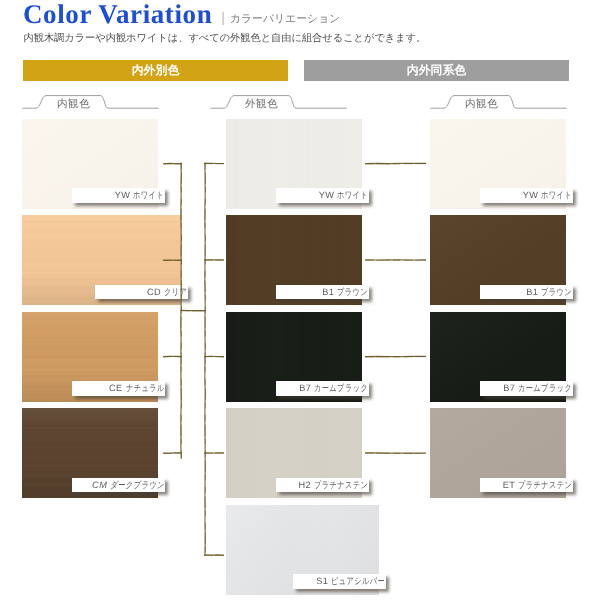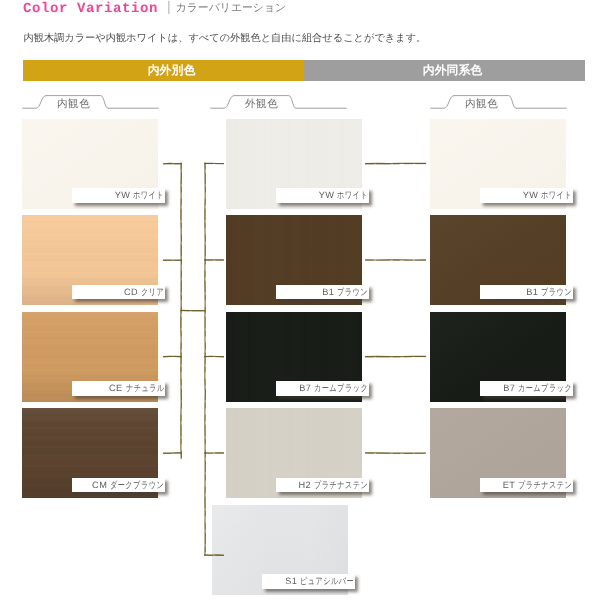--- a/index.html
+++ b/index.html
@@ -8,34 +8,34 @@
     background:#ffffff;
     font-family:"Liberation Sans",sans-serif;
     -webkit-font-smoothing:antialiased;
     text-rendering:geometricPrecision;
   }
   *{-webkit-font-smoothing:antialiased;}
   #page{position:absolute;left:0;top:0;width:600px;height:600px;}
 
   
   .hdr{position:absolute;left:23px;top:-1px;white-space:nowrap;}
-  .hdr-en{font-family:Liberation Mono, monospace;font-weight:bold;font-size:14px;
-          color:#ec4899;letter-spacing:.6px;}
+  .hdr-en{font-family:Liberation Serif, serif;font-weight:bold;font-size:27px;
+          color:#1d4ed8;letter-spacing:.6px;}
   .hdr-sep{display:inline-block;color:#b9b9b9;font-size:14px;margin:0 5px 0 9px;
            position:relative;top:-1px;}
   .hdr-ja{font-size:10.8px;color:#787878;position:relative;top:-1.5px;letter-spacing:.05px;}
 
   .lead{position:absolute;left:23.5px;font-size:10.2px;color:#4d4d4d;
         white-space:nowrap;letter-spacing:0px;}
   .lead1{top:28px;}
   .lead2{top:32px;}
 
   
   .modebar{position:absolute;top:60px;height:20.5px;line-height:21.5px;text-align:center;
-           font-size:11.9px;font-weight:bold;color:#ffffff;letter-spacing:0px;padding-left:16px;}
+           font-size:11.9px;font-weight:bold;color:#ffffff;letter-spacing:0px;}
   .modebar.sep{left:23px;width:265px;background:#d2a315;}
   .modebar.same{left:304px;width:265px;background:#9e9e9e;}
 
   
   .coltab{position:absolute;top:92px;width:142px;height:22px;}
   .coltab svg{position:absolute;left:0;top:0;}
   .coltab .lbl{position:absolute;left:24px;top:5px;width:54.8px;text-align:center;
                font-size:10.6px;color:#6b6b6b;line-height:15px;letter-spacing:.6px;
                text-indent:.6px;}
 
@@ -129,31 +129,31 @@
         </svg>
         <div class="lbl">内観色</div>
       </div>
     </div>
   <div id="swatches">
       <div class="sw" style="left: 22px; top: 118.5px;">
         <div class="fill" style="background: rgb(250, 246, 238);"></div>
         <div class="grain flat"></div>
         <div class="lab"><span class="code">YW </span><span class="nm" style="margin-right: -8.76px;">ホワイト</span></div>
       </div>
-      <div class="sw" style="left: 22px; top: 215px;">
+      <div class="sw" style="left: 22px; top: 215px; padding-left: 23px;">
         <div class="fill" style="background: rgb(247, 201, 152);"></div>
         <div class="grain wood-h"></div>
         <div class="lab"><span class="code">CD </span><span class="nm" style="margin-right: -6.57px;">クリア</span></div>
       </div>
       <div class="sw" style="left: 22px; top: 311.5px;">
         <div class="fill" style="background: rgb(210, 157, 98);"></div>
         <div class="grain wood-h"></div>
         <div class="lab"><span class="code">CE </span><span class="nm" style="margin-right: -10.95px;">ナチュラル</span></div>
       </div>
-      <div class="sw" style="left: 22px; top: 408px;">
+      <div class="sw" style="left: 22px; top: 408px; font-style: italic;">
         <div class="fill" style="background: rgb(92, 68, 47);"></div>
         <div class="grain wood-h"></div>
         <div class="lab"><span class="code">CM </span><span class="nm" style="margin-right: -15.28px;">ダークブラウン</span></div>
       </div>
       <div class="sw" style="left: 226px; top: 118.5px;">
         <div class="fill" style="background: rgb(238, 237, 232);"></div>
         <div class="grain brush-v"></div>
         <div class="lab"><span class="code">YW </span><span class="nm" style="margin-right: -8.76px;">ホワイト</span></div>
       </div>
       <div class="sw" style="left: 226px; top: 215px;">
@@ -164,21 +164,21 @@
       <div class="sw" style="left: 226px; top: 311.5px;">
         <div class="fill" style="background: rgb(23, 28, 22);"></div>
         <div class="grain brush-v"></div>
         <div class="lab"><span class="code">B7 </span><span class="nm" style="margin-right: -15.28px;">カームブラック</span></div>
       </div>
       <div class="sw" style="left: 226px; top: 408px;">
         <div class="fill" style="background: rgb(214, 209, 199);"></div>
         <div class="grain brush-v"></div>
         <div class="lab"><span class="code">H2 </span><span class="nm" style="margin-right: -15.33px;">プラチナステン</span></div>
       </div>
-      <div class="sw" style="left: 212px; top: 504.5px;">
+      <div class="sw" style="left: 226px; top: 504.5px; padding-left: 17px;">
         <div class="fill" style="background: rgb(228, 229, 231);"></div>
         <div class="grain metal"></div>
         <div class="lab"><span class="code">S1 </span><span class="nm" style="margin-right: -15.28px;">ピュアシルバー</span></div>
       </div>
       <div class="sw" style="left: 430px; top: 118.5px;">
         <div class="fill" style="background: rgb(250, 246, 238);"></div>
         <div class="grain flat"></div>
         <div class="lab"><span class="code">YW </span><span class="nm" style="margin-right: -8.76px;">ホワイト</span></div>
       </div>
       <div class="sw" style="left: 430px; top: 215px;">

